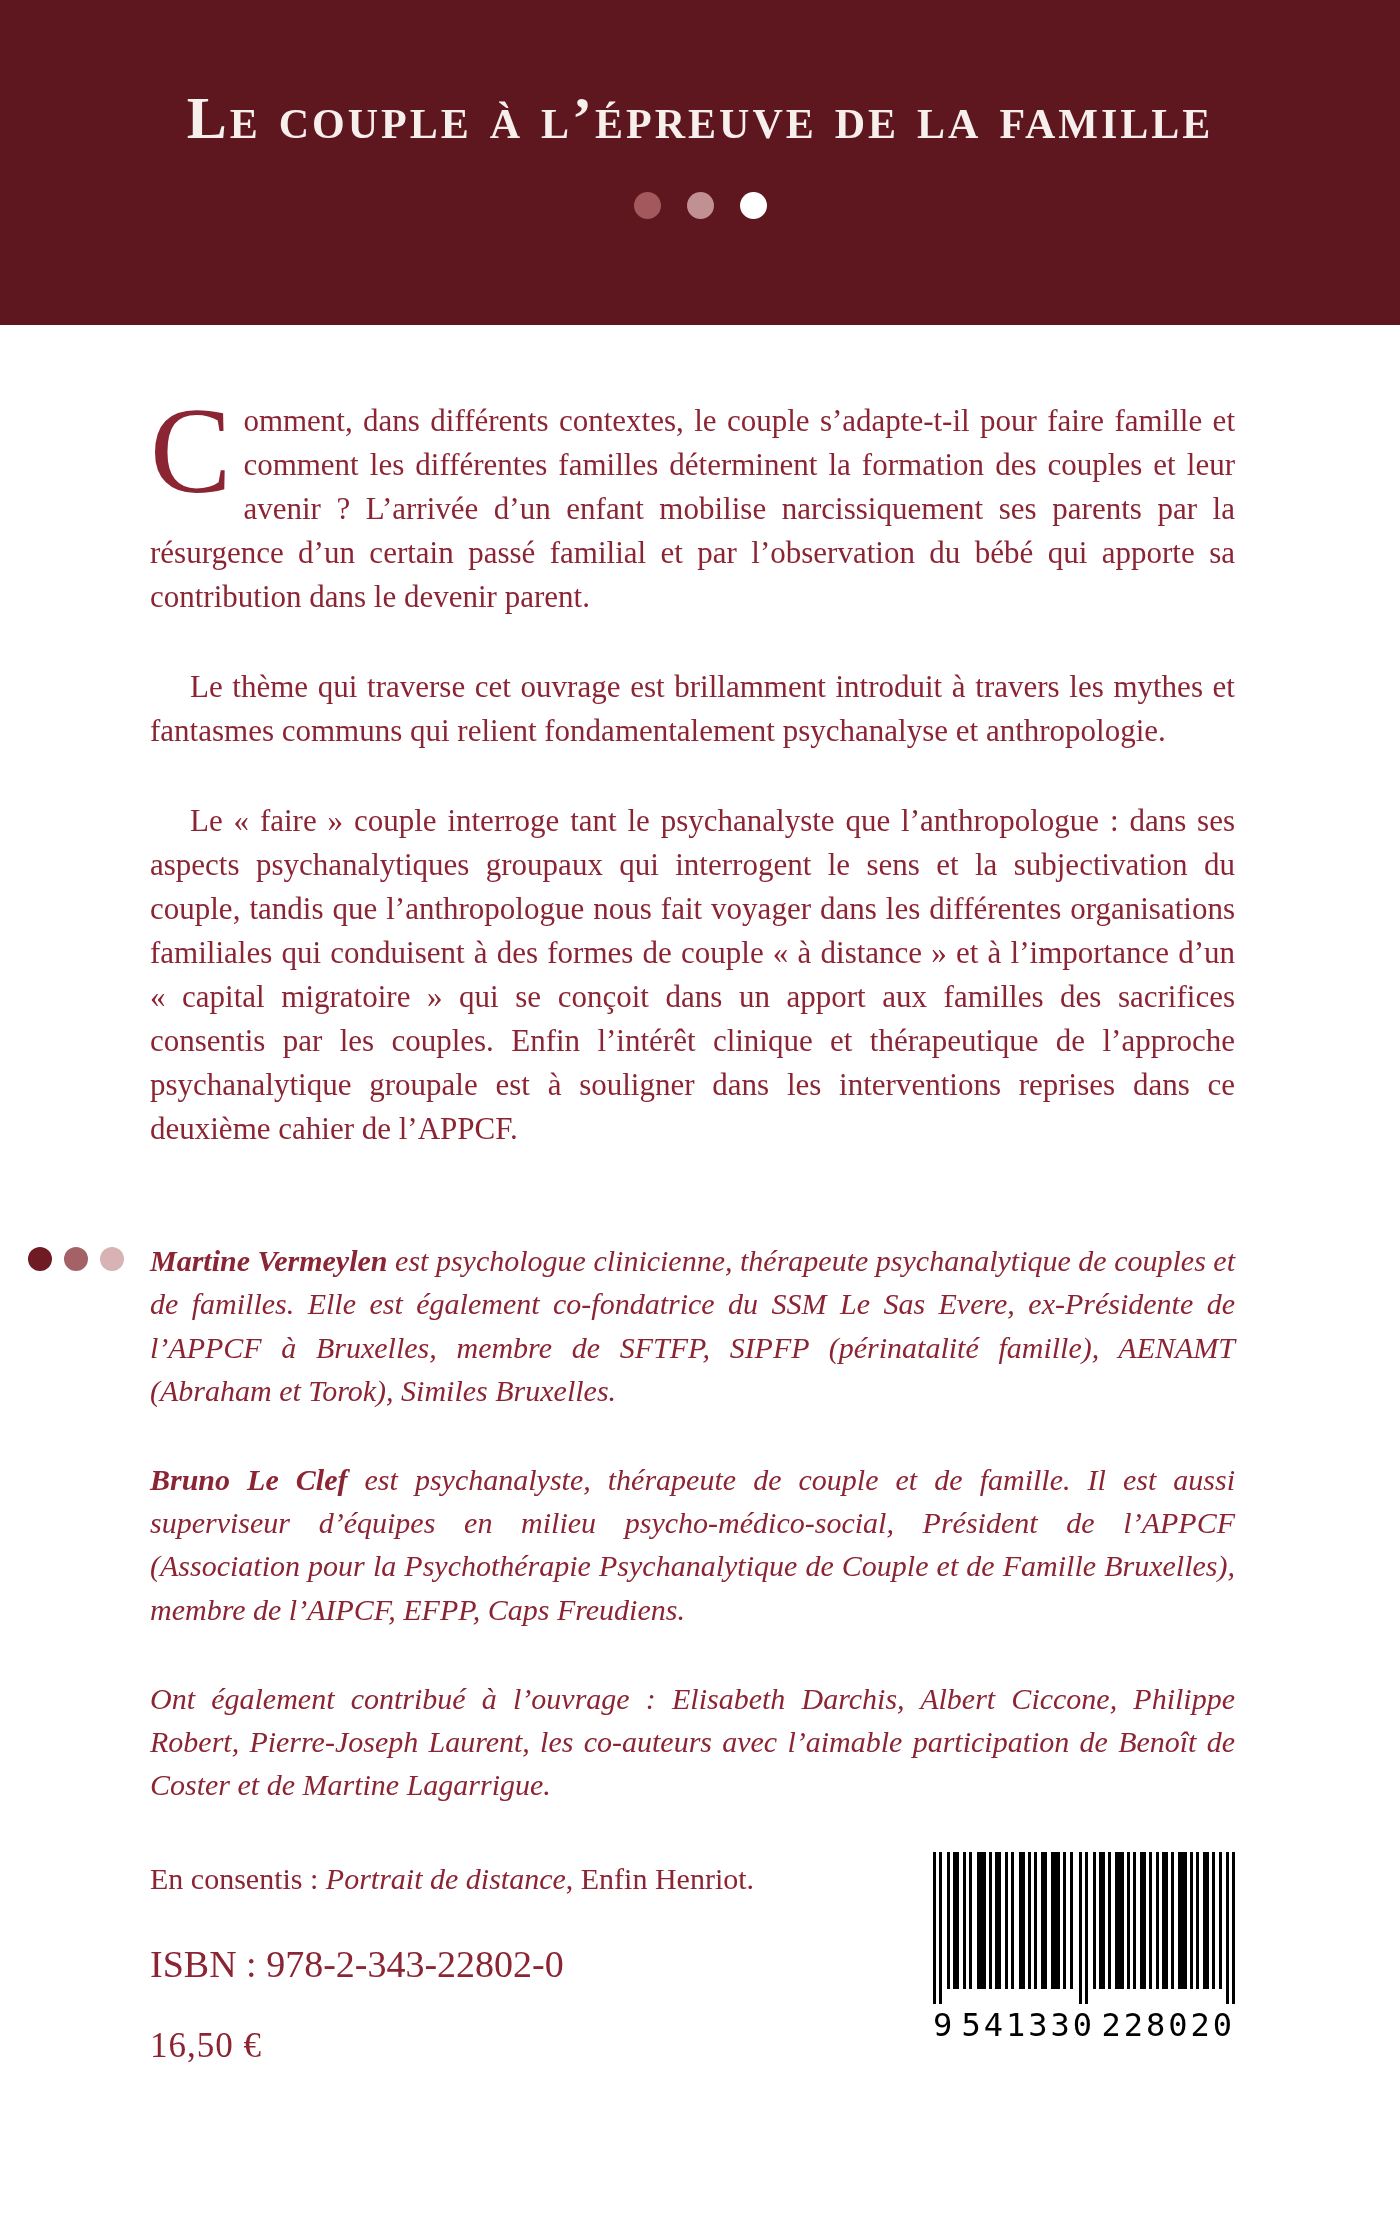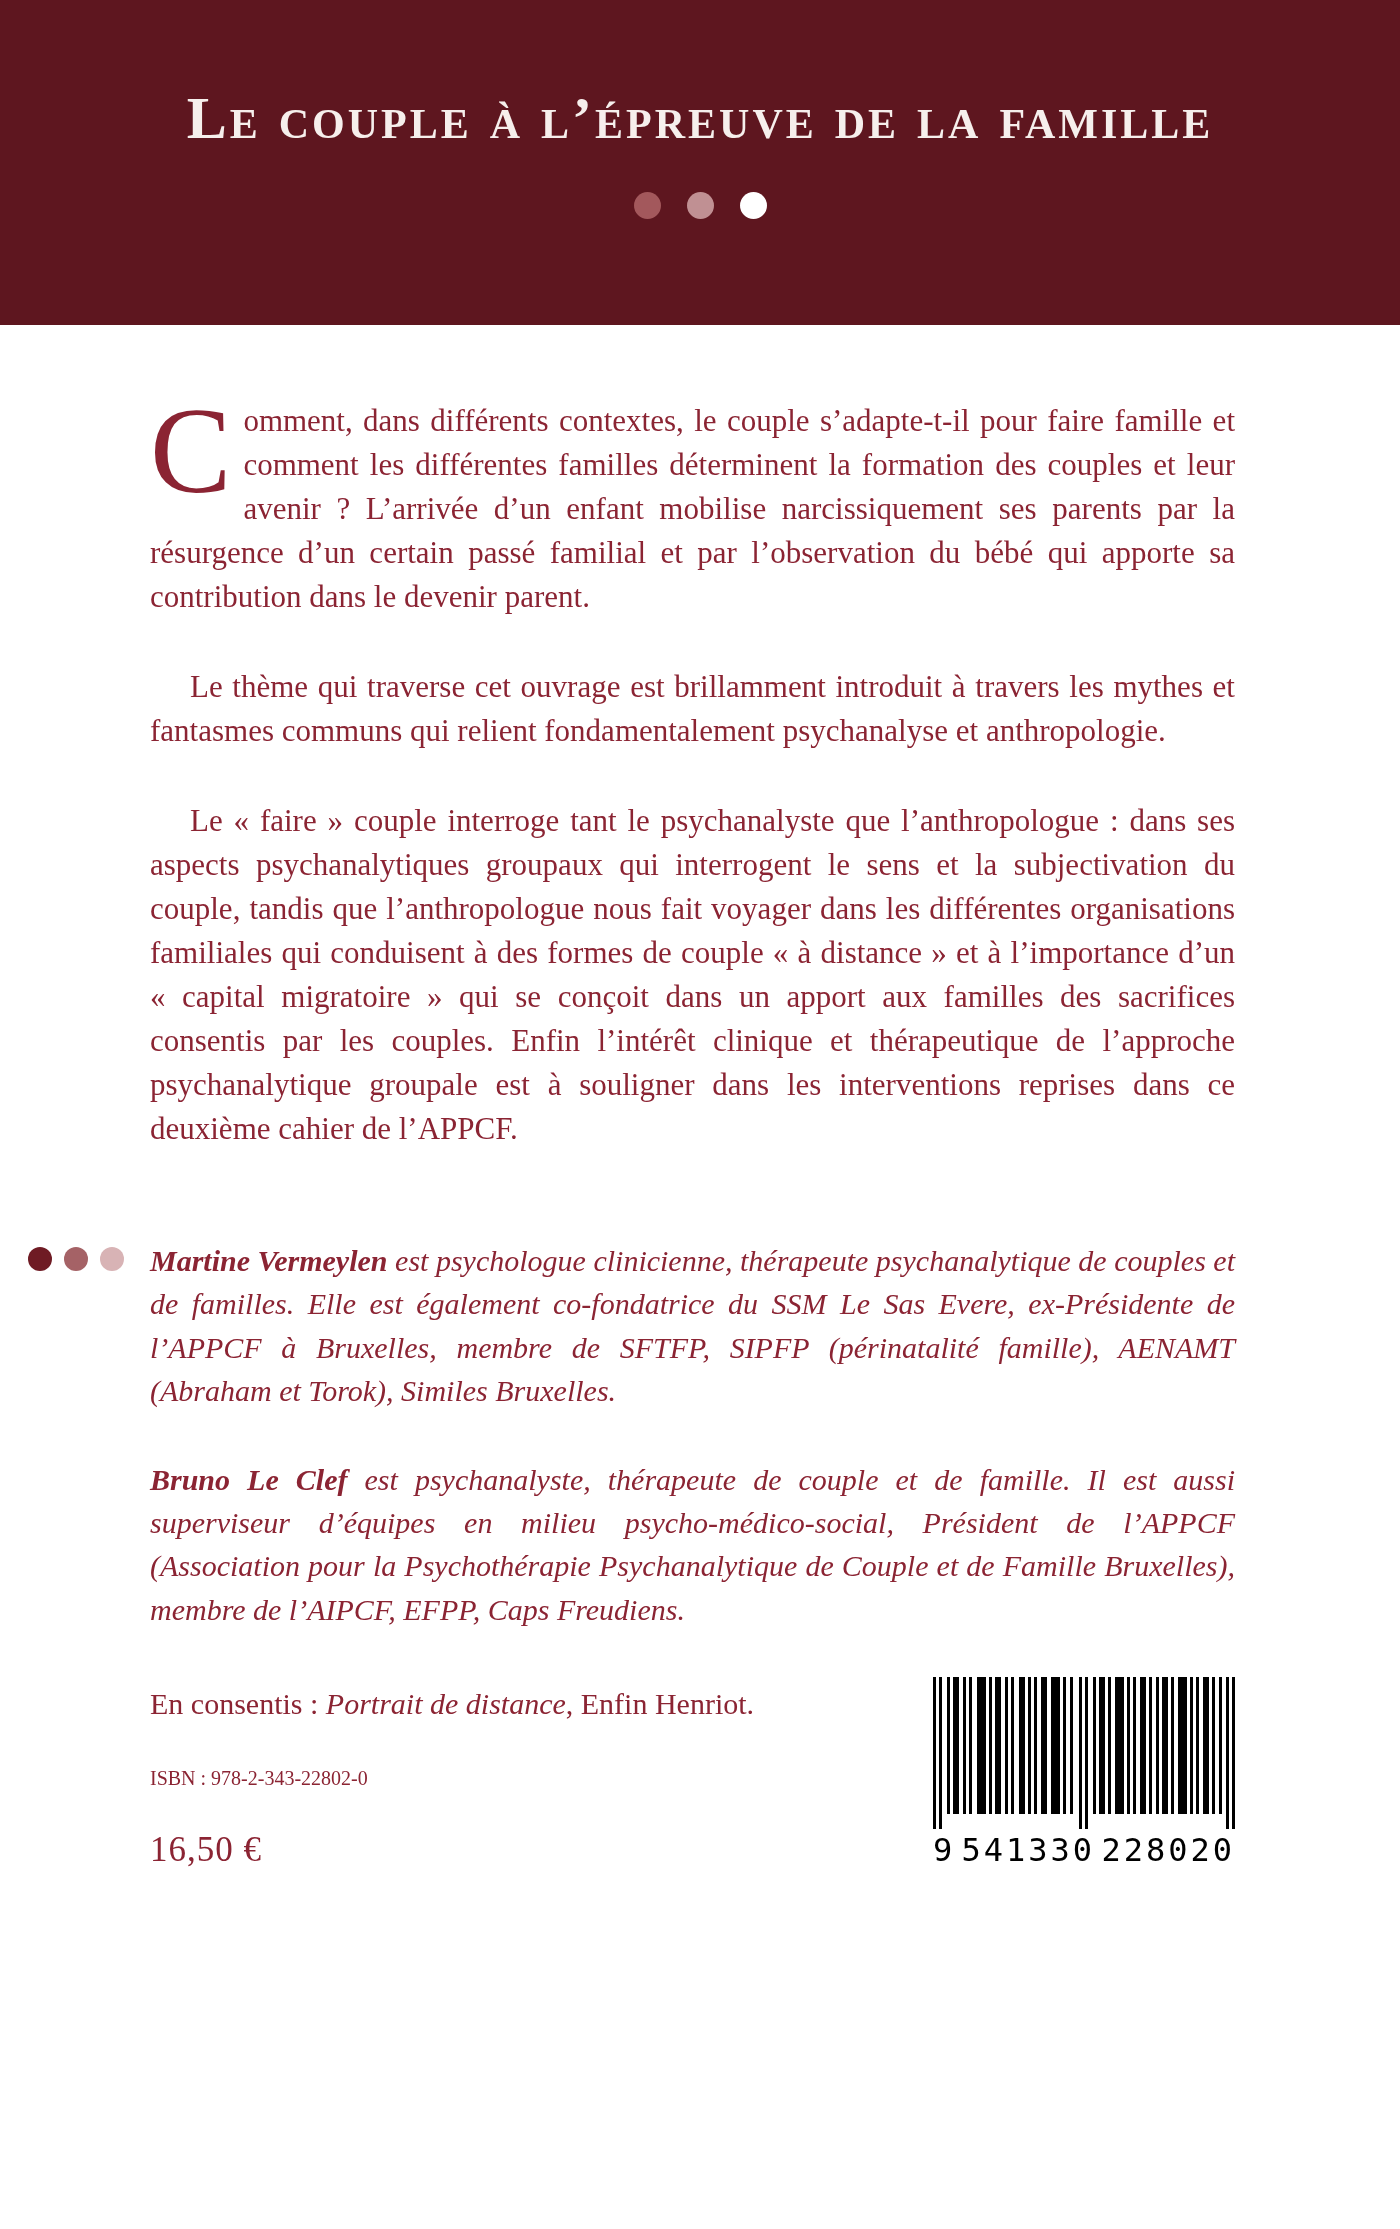--- a/index.html
+++ b/index.html
@@ -104,21 +104,21 @@
     display: flex;
     align-items: flex-start;
   }
   .footer-left { flex: 1 1 auto; }
   .cover-credit {
     font-size: 30px;
     margin: 10px 0 46px 0;
   }
   .cover-credit .cover-title { font-style: italic; }
   .isbn-line {
-    font-size: 20px;
+    font-size: 38px;
     margin: 0 0 40px 0;
   }
   .price {
     font-size: 35px;
     letter-spacing: 1px;
   }
 
   .barcode-block {
     width: 302px;
     flex: 0 0 auto;
@@ -161,20 +161,21 @@
       <div class="side-dots">
         <span class="sdot sd1"></span>
         <span class="sdot sd2"></span>
         <span class="sdot sd3"></span>
       </div>
 
       <p class="bio"><span class="bio-name">Martine Vermeylen</span><span> est psychologue clinicienne, thérapeute psychanalytique de couples et de familles. Elle est également co-fondatrice du SSM Le Sas Evere, ex-Présidente de l’APPCF à Bruxelles, membre de SFTFP, SIPFP (périnatalité famille), AENAMT (Abraham et Torok), Similes Bruxelles.</span></p>
 
       <p class="bio"><span class="bio-name">Bruno Le Clef</span><span> est psychanalyste, thérapeute de couple et de famille. Il est aussi superviseur d’équipes en milieu psycho-médico-social, Président de l’APPCF (Association pour la Psychothérapie Psychanalytique de Couple et de Famille Bruxelles), membre de l’AIPCF, EFPP, Caps Freudiens.</span></p>
 
+      <p class="bio">Ont également contribué à l’ouvrage : Elisabeth Darchis, Albert Ciccone, Philippe Robert, Pierre-Joseph Laurent, les co-auteurs avec l’aimable participation de Benoît de Coster et de Martine Lagarrigue.</p>
     </section>
 
     <div class="footer">
       <div class="footer-left">
         <p class="cover-credit"><span>En consentis : </span><span class="cover-title">Portrait de distance</span><span>, Enfin Henriot.</span></p>
 
         <p class="isbn-line">ISBN : 978-2-343-22802-0</p>
 
         <p class="price">16,50 €</p>
       </div>

